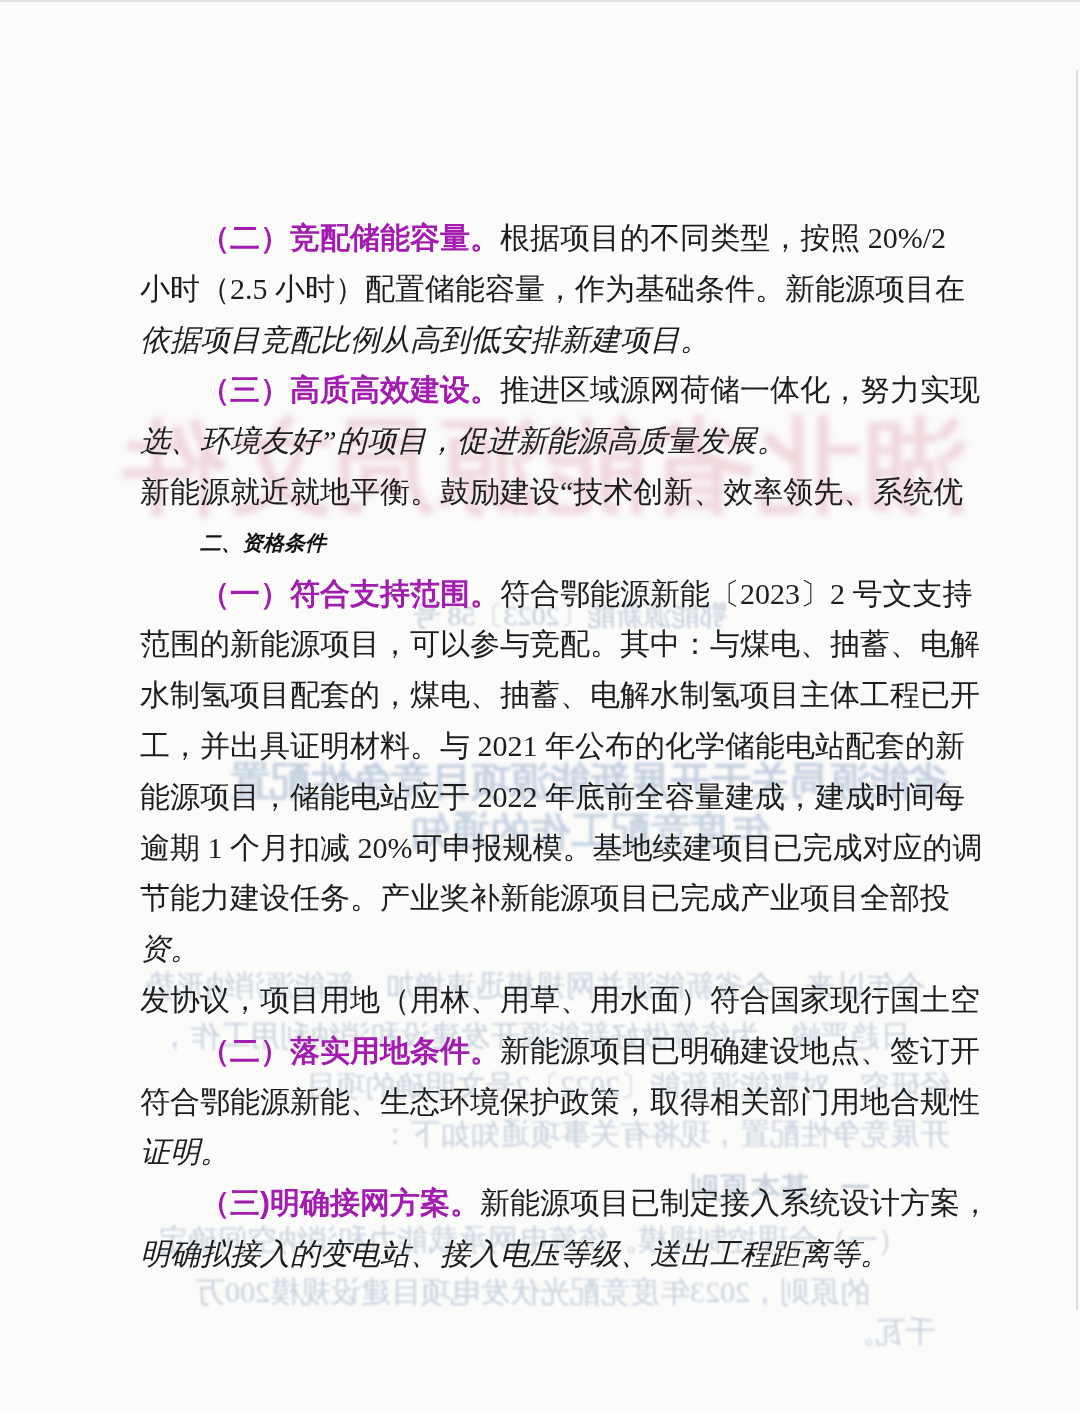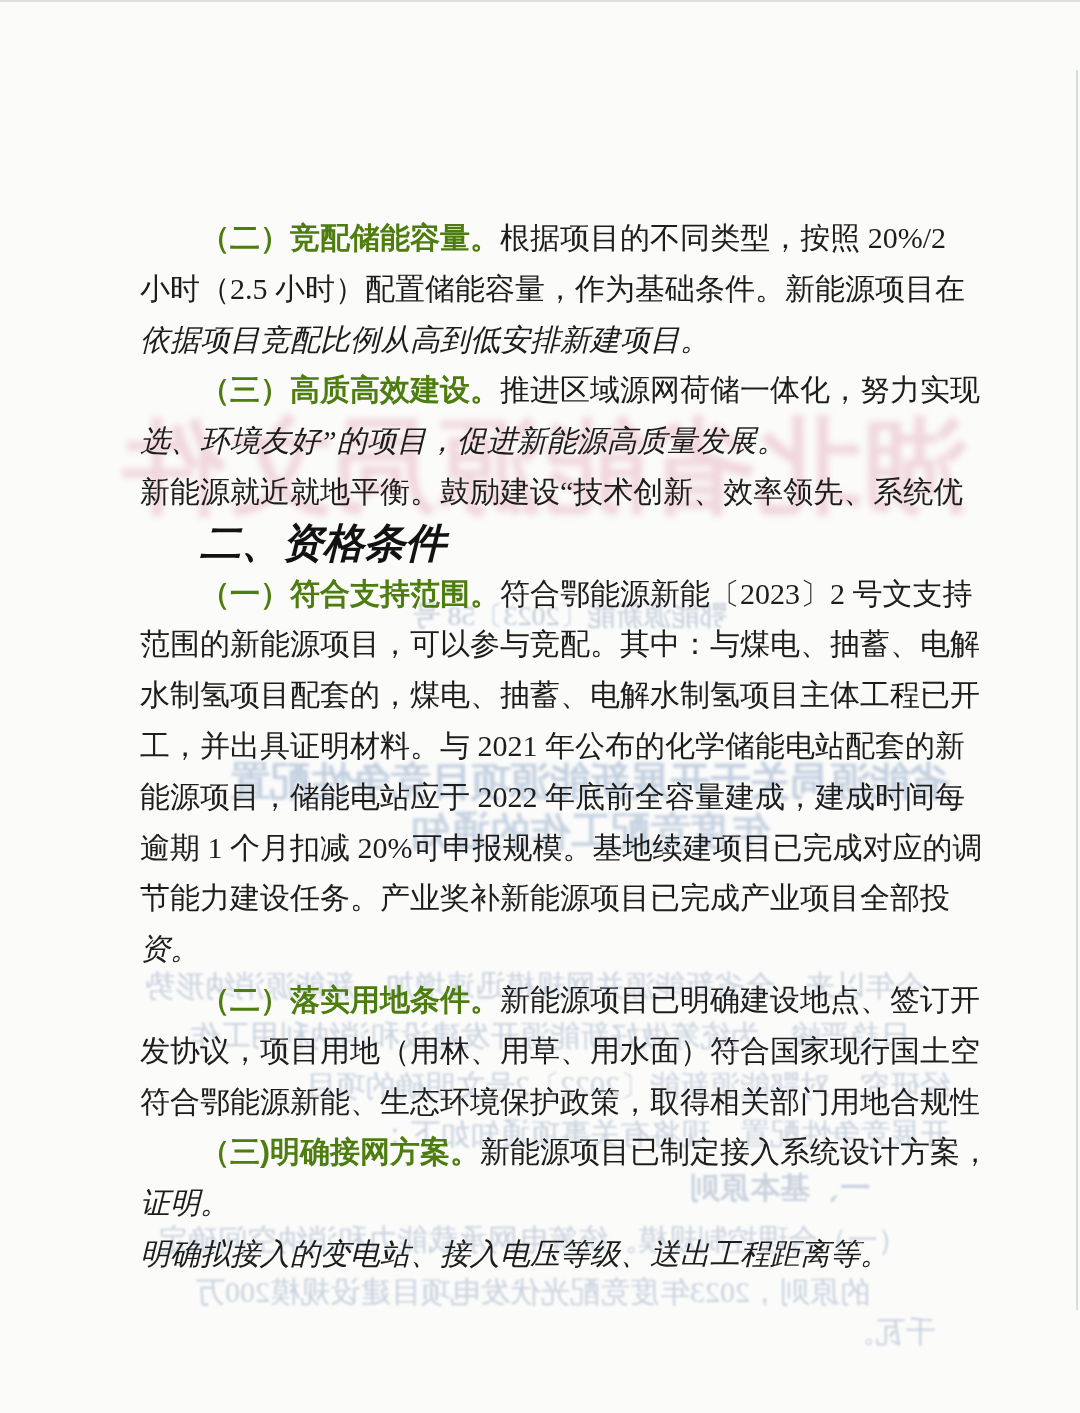--- a/index.html
+++ b/index.html
@@ -75,27 +75,27 @@
     text-align-last:justify;
     text-justify:inter-character;
     white-space:nowrap;
     overflow:visible;
   }
   .line.end{text-align-last:left;font-style:italic;}
   .line.indent{text-indent:60px;}
   .lead{
     font-family:"Liberation Sans","DejaVu Sans",sans-serif;
     font-weight:700;
-    color:#4d7c0f;
+    color:#a21caf;
   }
   .heading-line{
     font-family:"Liberation Sans","DejaVu Sans",sans-serif;
     font-weight:700;
     color:#121212;
-    font-size:41px;
+    font-size:21px;
   }
 </style>
 </head>
 <body>
 
 <div class="scan-page">
 
   <div class="top-edge"></div>
   <div class="right-edge"></div>
 
@@ -123,21 +123,21 @@
     <div class="line"><span>新能源就近就地平衡。鼓励建设“技术创新、效率领先、系统优</span></div>
     <div class="line end indent heading-line"><span>二、资格条件</span></div>
     <div class="line indent"><span class="lead">（一）符合支持范围。</span><span>符合鄂能源新能〔2023〕2 号文支持</span></div>
     <div class="line"><span>范围的新能源项目，可以参与竞配。其中：与煤电、抽蓄、电解</span></div>
     <div class="line"><span>水制氢项目配套的，煤电、抽蓄、电解水制氢项目主体工程已开</span></div>
     <div class="line"><span>工，并出具证明材料。与 2021 年公布的化学储能电站配套的新</span></div>
     <div class="line"><span>能源项目，储能电站应于 2022 年底前全容量建成，建成时间每</span></div>
     <div class="line"><span>逾期 1 个月扣减 20%可申报规模。基地续建项目已完成对应的调</span></div>
     <div class="line"><span>节能力建设任务。产业奖补新能源项目已完成产业项目全部投</span></div>
     <div class="line end"><span>资。</span></div>
+    <div class="line"><span>发协议，项目用地（用林、用草、用水面）符合国家现行国土空</span></div>
     <div class="line indent"><span class="lead">（二）落实用地条件。</span><span>新能源项目已明确建设地点、签订开</span></div>
-    <div class="line"><span>发协议，项目用地（用林、用草、用水面）符合国家现行国土空</span></div>
     <div class="line"><span>符合鄂能源新能、生态环境保护政策，取得相关部门用地合规性</span></div>
+    <div class="line end"><span>证明。</span></div>
     <div class="line indent"><span class="lead">（三)明确接网方案。</span><span>新能源项目已制定接入系统设计方案，</span></div>
-    <div class="line end"><span>证明。</span></div>
     <div class="line end"><span>明确拟接入的变电站、接入电压等级、送出工程距离等。</span></div>
   </div>
 
 </div>
 
 </body></html>

